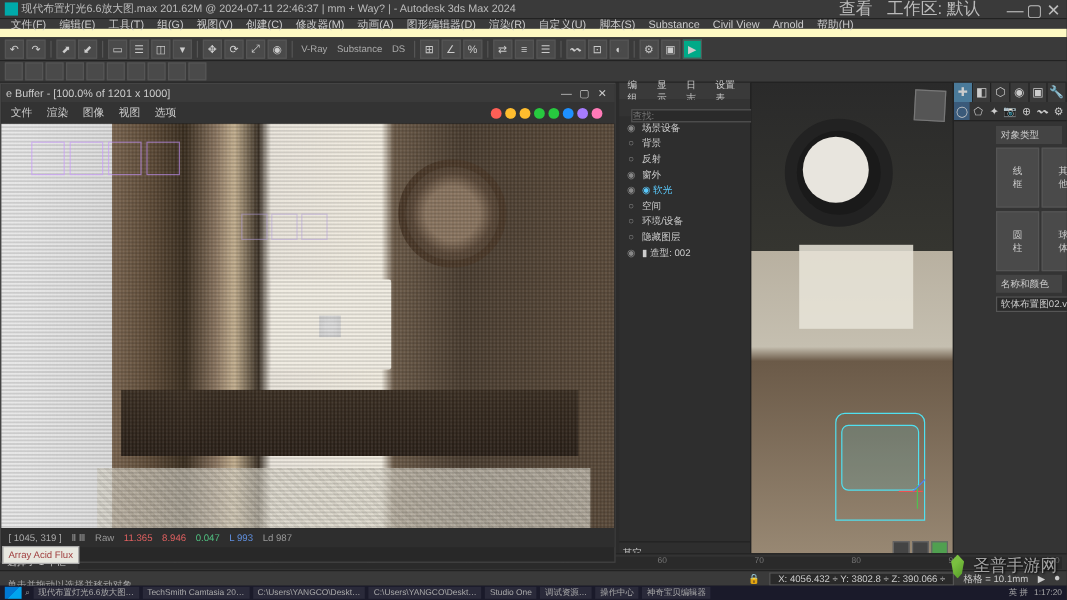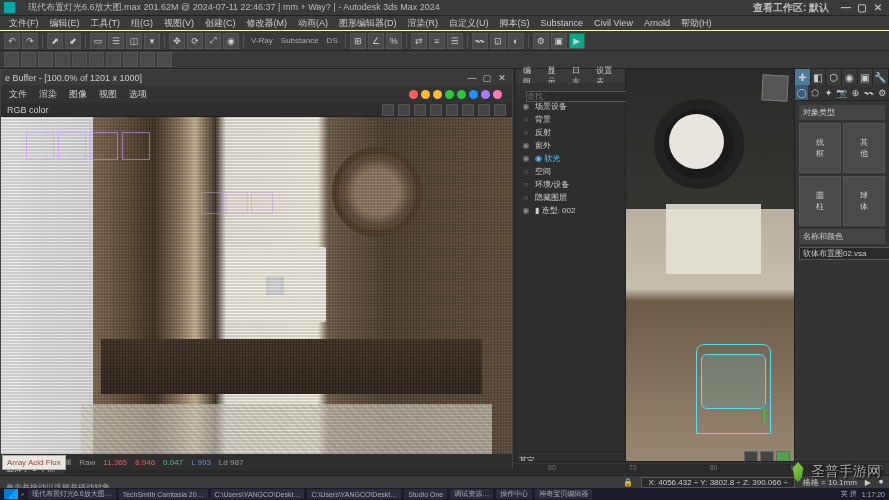--- a/index.html
+++ b/index.html
@@ -1,25 +1,25 @@
 <!DOCTYPE html>
 <html><head>
 <meta charset="utf-8">
 <style>
 * { margin: 0; padding: 0; box-sizing: border-box; font-family: "Microsoft YaHei", Arial, sans-serif; }
 body { background: #2b2b2b; color: #ccc; font-size: 10px; width: 889px; height: 500px; overflow: hidden; position: relative; }
 
 .titlebar { height: 16px; background: #3a3a3a; display: flex; align-items: center; padding: 0 4px; border-bottom: 1px solid #222; }
-.titlebar .title-left { display: flex; align-items: center; gap: 13px; flex: 1; font-size: 9px; color: #bbb; }
-.titlebar .title-right { display: flex; align-items: center; gap: 0; font-size: 10px; color: #bbb; font-weight: bold; }
+.titlebar .title-left { display: flex; align-items: center; gap: 3px; flex: 1; font-size: 9px; color: #bbb; }
+.titlebar .title-right { display: flex; align-items: center; gap: 12px; font-size: 14px; color: #bbb; }
 .win-controls { display: flex; gap: 2px; margin-left: 10px; }
 .win-btn { width: 14px; height: 11px; display: flex; align-items: center; justify-content: center; cursor: pointer; }
 .win-btn.close { background: none; }
 
-.menubar { height: 15px; background: #3a3a3a; display: flex; align-items: center; padding: 0 4px; gap: 1px; font-size: 9px; border-bottom: 1px solid #fef9c3; }
+.menubar { height: 15px; background: #3a3a3a; display: flex; align-items: center; padding: 0 4px; gap: 1px; font-size: 9px; border-bottom: 7px solid #fef9c3; }
 .menubar span { padding: 0 5px; cursor: pointer; }
 
 .toolbar { height: 20px; background: #3a3a3a; display: flex; align-items: center; padding: 0 4px; gap: 2px; border-bottom: 1px solid #222; }
 .toolbar .tool-icon { width: 16px; height: 16px; background: #4a4a4a; border: 1px solid #555; display: flex; align-items: center; justify-content: center; cursor: pointer; font-size: 9px; }
 .toolbar .tool-sep { width: 1px; height: 14px; background: #555; margin: 0 2px; }
 .toolbar .tool-text { font-size: 8px; color: #aaa; padding: 0 3px; }
 
 .toolbar2 { height: 18px; background: #3a3a3a; display: flex; align-items: center; padding: 0 4px; gap: 2px; border-bottom: 1px solid #222; }
 .toolbar2 .tool-icon { width: 15px; height: 15px; background: #4a4a4a; border: 1px solid #555; cursor: pointer; }
 
@@ -84,21 +84,21 @@
 .vp3d-btns .vb { width: 14px; height: 14px; background: #444; border: 1px solid #666; }
 .vp3d-btns .vb.g { background: #50a050; }
 
 .cmd-panel { width: 95px; background: #343434; border-left: 1px solid #222; display: flex; flex-direction: column; }
 .cmd-tabs { height: 16px; display: flex; background: #3a3a3a; }
 .cmd-tabs .ct { flex: 1; display: flex; align-items: center; justify-content: center; border-right: 1px solid #222; cursor: pointer; font-size: 10px; }
 .cmd-tabs .ct.active { background: #4a7a9a; }
 .cmd-row { height: 16px; display: flex; background: #333; border-bottom: 1px solid #222; }
 .cmd-row .cr { flex: 1; display: flex; align-items: center; justify-content: center; cursor: pointer; font-size: 9px; }
 .cmd-row .cr.active { background: #3a5a7a; }
-.cmd-section { padding: 4px; font-size: 8px; }
+.cmd-section { padding: 4px; font-size: 8px; margin-left: 31px; }
 .cmd-heading { background: #444; padding: 2px 4px; margin-bottom: 3px; cursor: pointer; }
 .cmd-btn-row { display: flex; gap: 2px; margin-bottom: 3px; }
 .cmd-btn-row .cb { flex: 1; background: #4a4a4a; border: 1px solid #555; padding: 13px; text-align: center; cursor: pointer; font-size: 8px; }
 .cmd-field { display: flex; align-items: center; gap: 3px; margin-bottom: 3px; }
 .cmd-field input { flex: 1; background: #2a2a2a; border: 1px solid #555; color: #ccc; font-size: 8px; padding: 1px 3px; }
 
 .timeline { position: absolute; left: 0; right: 0; bottom: 25px; height: 14px; background: #333; border-top: 1px solid #222; display: flex; align-items: center; font-size: 8px; }
 .timeline .tl-track { flex: 1; height: 10px; background: #2a2a2a; margin: 0 4px; position: relative; }
 .timeline .tl-marks { position: absolute; inset: 0; display: flex; justify-content: space-between; padding: 0 2px; }
 .timeline .tl-marks span { color: #777; font-size: 7px; }
@@ -228,32 +228,20 @@
         <span class="dot" style="background:#ff5f56"></span>
         <span class="dot" style="background:#ffbd2e"></span>
         <span class="dot" style="background:#ffbd2e"></span>
         <span class="dot" style="background:#27c93f"></span>
         <span class="dot" style="background:#27c93f"></span>
         <span class="dot" style="background:#1e90ff"></span>
         <span class="dot" style="background:#a67cff"></span>
         <span class="dot" style="background:#ff7ab8"></span>
       </div>
     </div>
-    <div class="fb-inner-bar">
-      <span>RGB color</span>
-      <div style="flex:1"></div>
-      <span class="ib-icon"></span>
-      <span class="ib-icon"></span>
-      <span class="ib-icon"></span>
-      <span class="ib-icon"></span>
-      <span class="ib-icon"></span>
-      <span class="ib-icon"></span>
-      <span class="ib-icon"></span>
-      <span class="ib-icon"></span>
-    </div>
     <div class="render-viewport">
       <div class="render-img"></div>
       <div class="render-rug"></div>
       <div class="render-desk"></div>
       <div class="render-mirror"></div>
       <div class="render-monitor"></div>
       <div class="render-noise"></div>
       <div class="grid-boxes">
         <div class="gb"></div>
           <div class="gb"></div>

